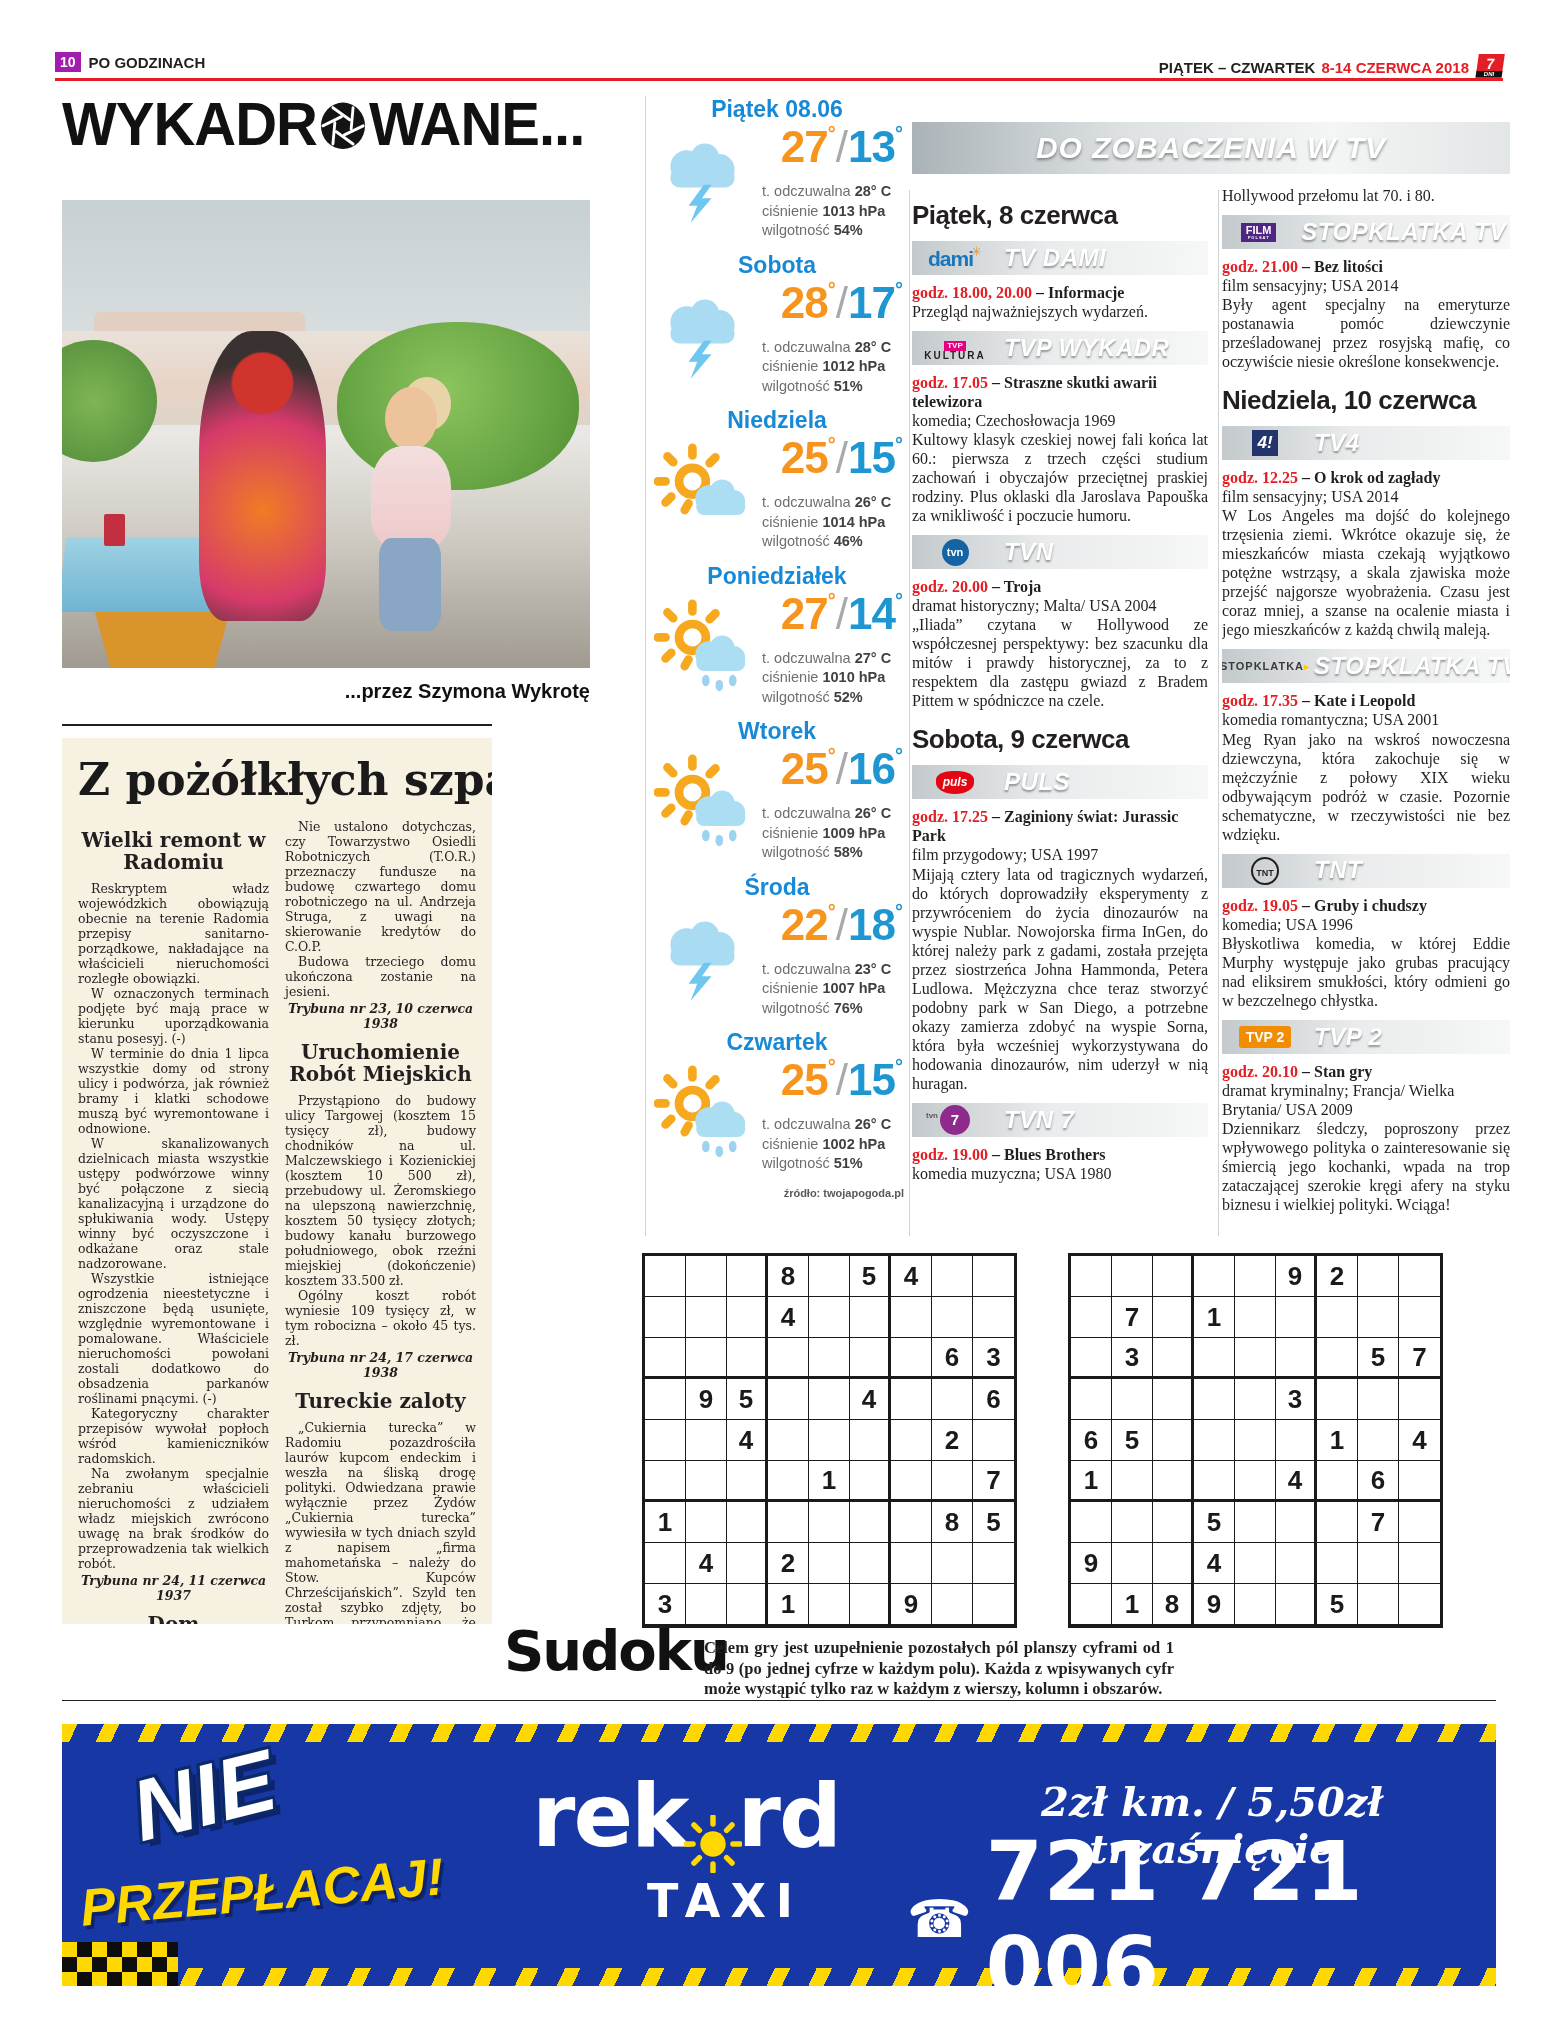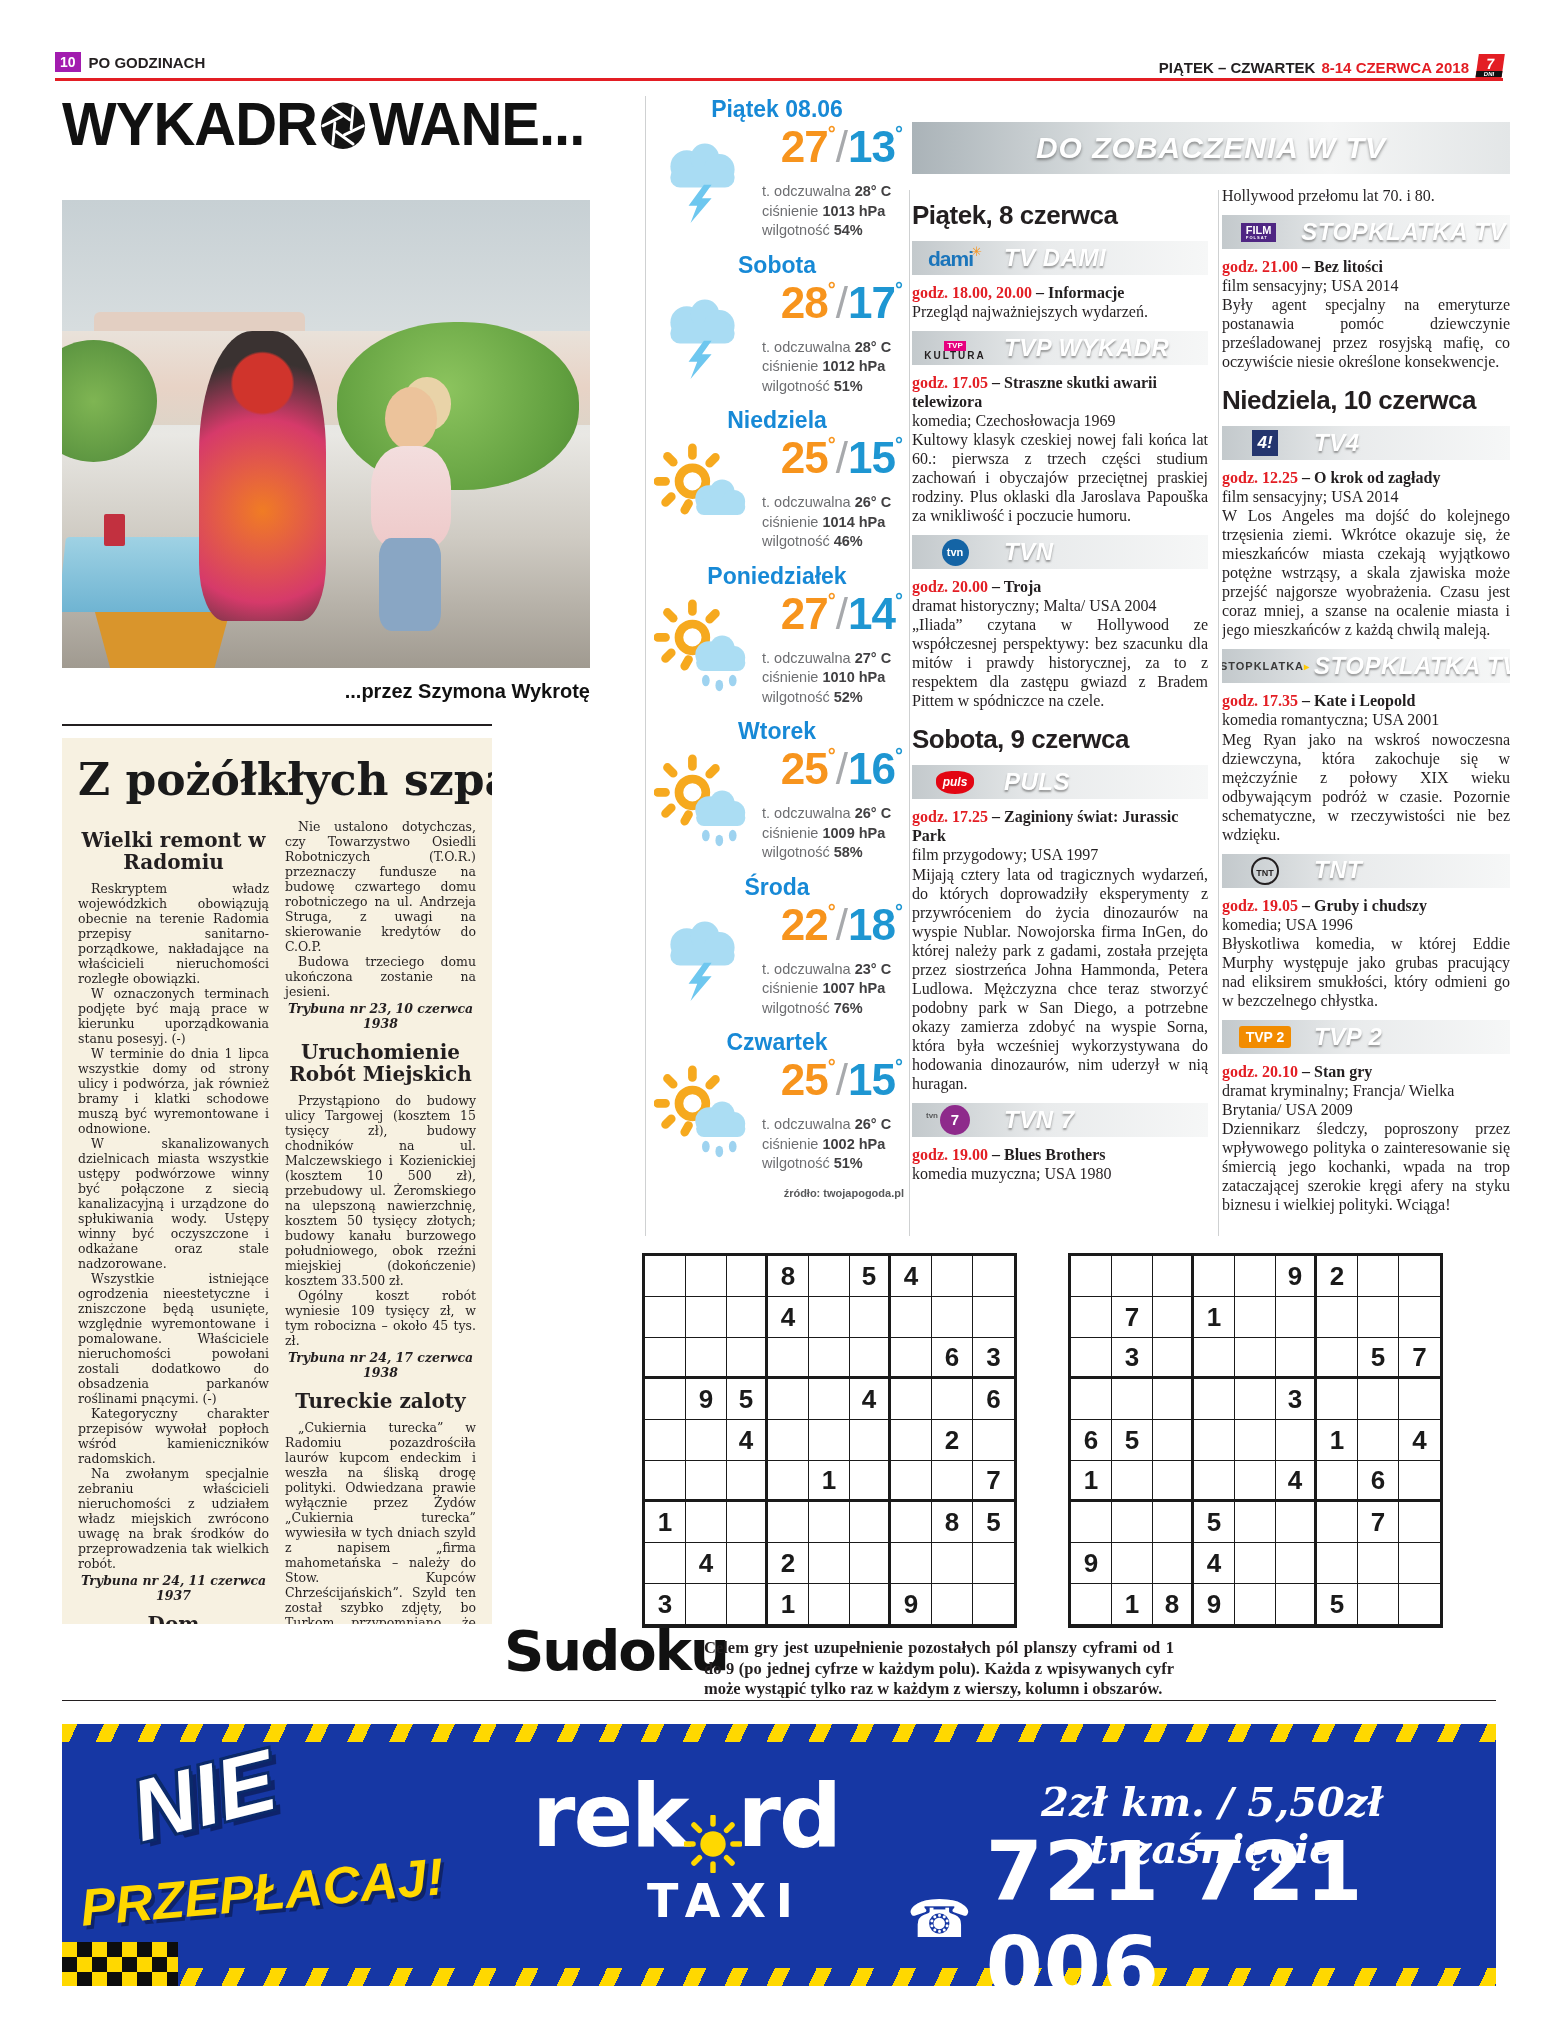--- a/index.html
+++ b/index.html
@@ -101,21 +101,21 @@
   .tvpk-box{display:inline-block;background:#e6007e;color:#fff;font-size:8px;font-weight:bold;padding:1px 3px;}
   .tvpk-txt{display:block;font-size:10px;font-weight:bold;color:#231f20;letter-spacing:2px;}
   .lg-tvn{display:inline-block;width:27px;height:27px;border-radius:50%;background:#1464a5;color:#fff;
           font-size:11px;font-weight:bold;line-height:27px;text-align:center;}
   .lg-puls{display:inline-block;background:#e30613;color:#fff;font-weight:bold;font-style:italic;font-size:12px;
            padding:4px 7px;border-radius:45% 45% 55% 55%;}
   .lg-tvn7{position:relative;display:inline-block;width:30px;height:30px;border-radius:50%;background:#8e2a8b;
            color:#fff;font-size:15px;font-weight:bold;line-height:30px;text-align:center;}
   .t7-tvn{position:absolute;top:-4px;left:-14px;font-size:8px;color:#58595b;font-weight:bold;}
   .lg-film{display:inline-block;background:#4f2683;color:#fff;font-weight:bold;font-size:11px;
-           padding:2px 5px;text-align:left;line-height:1;}
+           padding:2px 5px;text-align:center;line-height:1;}
   .lg-film small{display:block;font-size:4px;letter-spacing:1px;}
   .lg-stop{font-size:11px;font-weight:bold;color:#3a3a3a;letter-spacing:1px;}
   .lg-stop .stop-tv{color:#ffcb05;font-size:10px;}
   .lg-tv4{display:inline-block;width:26px;height:26px;background:#24356e;color:#fff;font-weight:bold;
           font-style:italic;font-size:17px;line-height:26px;text-align:center;}
   .lg-tnt{display:inline-block;width:28px;height:28px;border-radius:50%;border:2px solid #231f20;
           color:#231f20;font-size:9px;font-weight:bold;line-height:28px;text-align:center;box-sizing:border-box;}
   .lg-tvp2{display:inline-block;background:#f28c00;color:#fff;font-weight:bold;font-size:14px;
            padding:3px 7px;border-radius:3px;}
   

